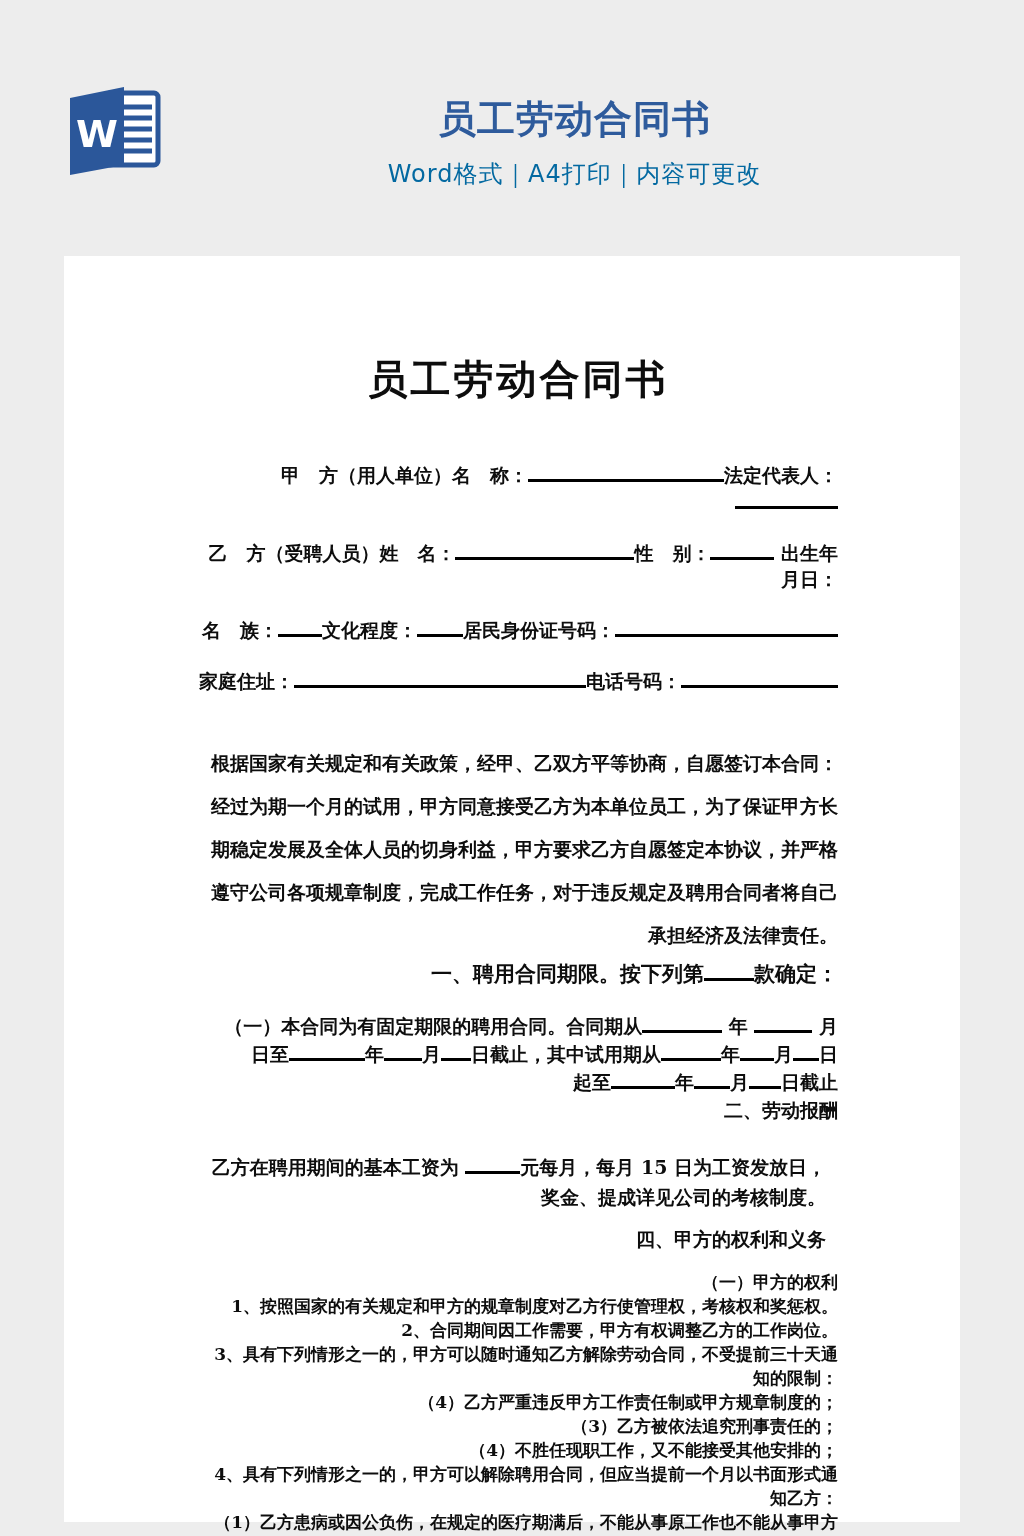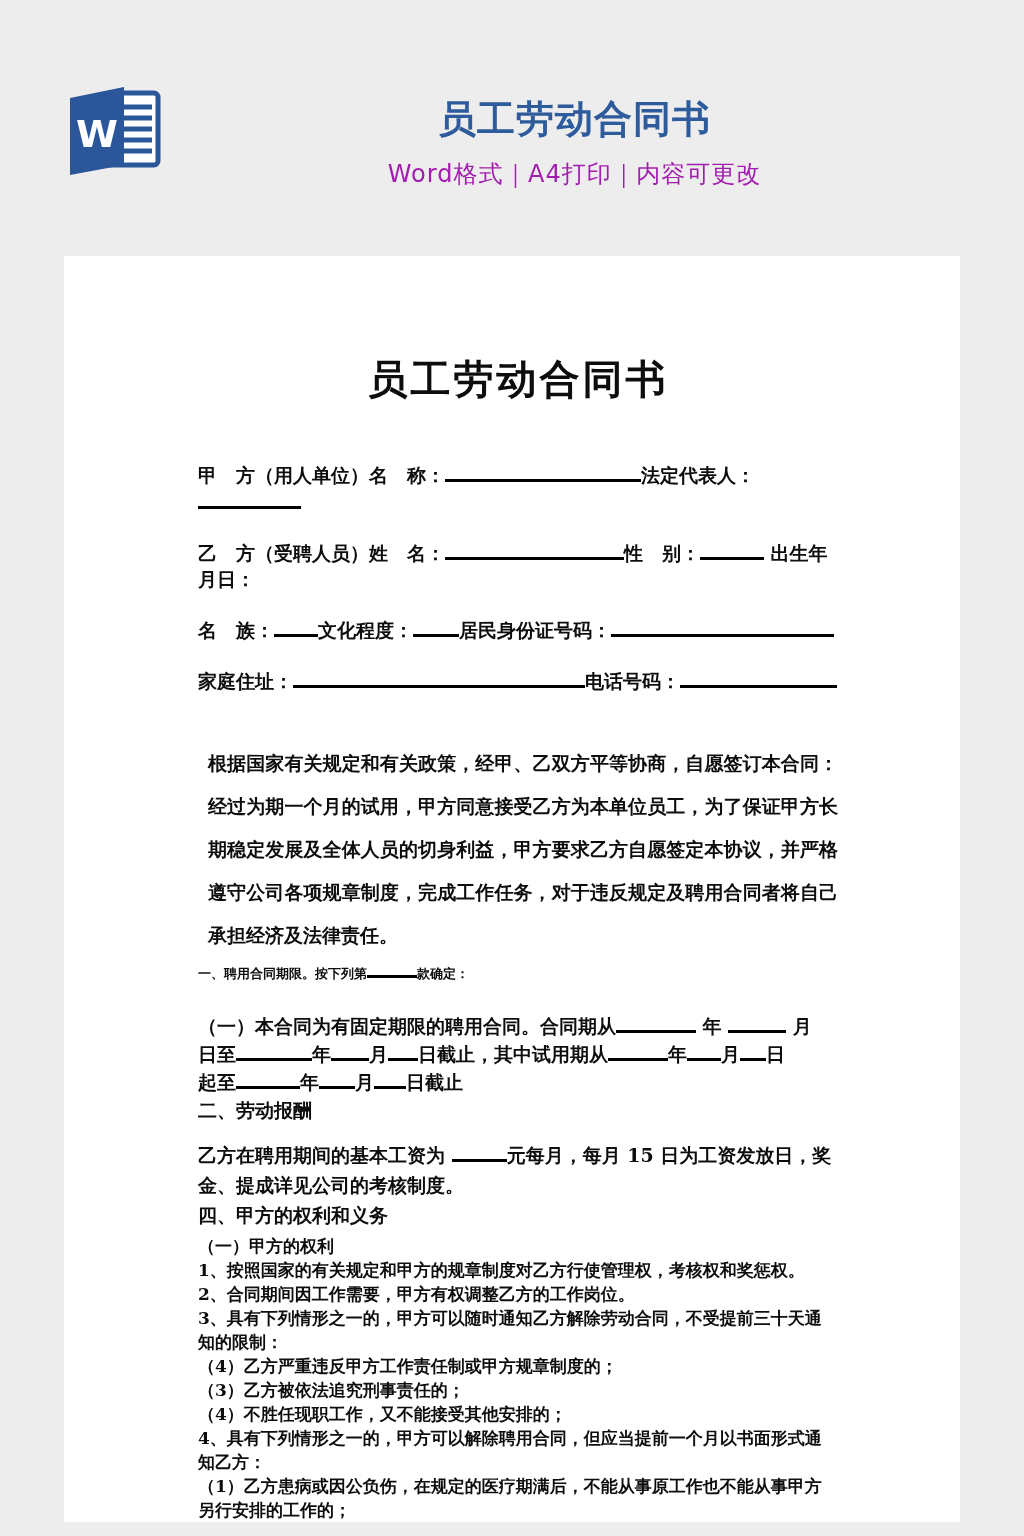--- a/index.html
+++ b/index.html
@@ -13,45 +13,45 @@
   
   .banner{position:absolute;top:0;left:0;width:1024px;height:256px;}
   .word-icon{position:absolute;left:60px;top:84px;width:104px;height:92px;}
   .banner-text{position:absolute;left:165px;right:40px;top:94px;text-align:center;}
   .banner-title{
     font-size:38px;font-weight:bold;color:#2e5b9c;
     font-family:"DejaVu Sans","Liberation Sans",sans-serif;
     letter-spacing:1px;margin:0;
   }
   .banner-subtitle{
-    margin-top:13px;font-size:24px;color:#a21caf;letter-spacing:1px;
+    margin-top:13px;font-size:24px;color:#0369a1;letter-spacing:1px;
   }
   
   .page{
     position:absolute;left:64px;top:256px;width:896px;height:1266px;
     background:#ffffff;
     box-sizing:border-box;
     padding:96px 122px 0 134px;
   }
   .doc-title{
     font-family:"DejaVu Serif","Liberation Serif",serif;
     font-size:40px;font-weight:bold;color:#0d0d0d;
     text-align:center;letter-spacing:3px;
     margin:0 0 54px 0;
   }
   .doc-body{
     font-family:"DejaVu Serif","Liberation Serif",serif;
     font-weight:bold;color:#0d0d0d;width:640px;
   }
-  .doc-body p{white-space:pre-wrap;}
+  .doc-body p{white-space:pre-wrap;text-align:right;}
   .form{font-size:19px;line-height:26px;margin:0 0 24px 0;}
   .para{font-size:19px;line-height:43px;margin:48px 0 0 10px;text-align:justify;}
-  .h-line{font-size:13px;line-height:33px;margin:0 0 8px 0;}
+  .h-line{font-size:21px;line-height:33px;margin:0 0 8px 0;}
   .term-line{font-size:19px;line-height:28px;margin:0;}
-  .sal-line{font-size:19px;line-height:30px;margin:0;}
+  .sal-line{font-size:19px;line-height:30px;margin:12px;}
   .small-line{font-size:17px;line-height:24px;margin:0;}
   .gap{width:100%;}
   .blank{
     display:inline-block;
     border-bottom:3px solid #000;
     height:.95em;
     vertical-align:baseline;
   }
   
   .watermark{

